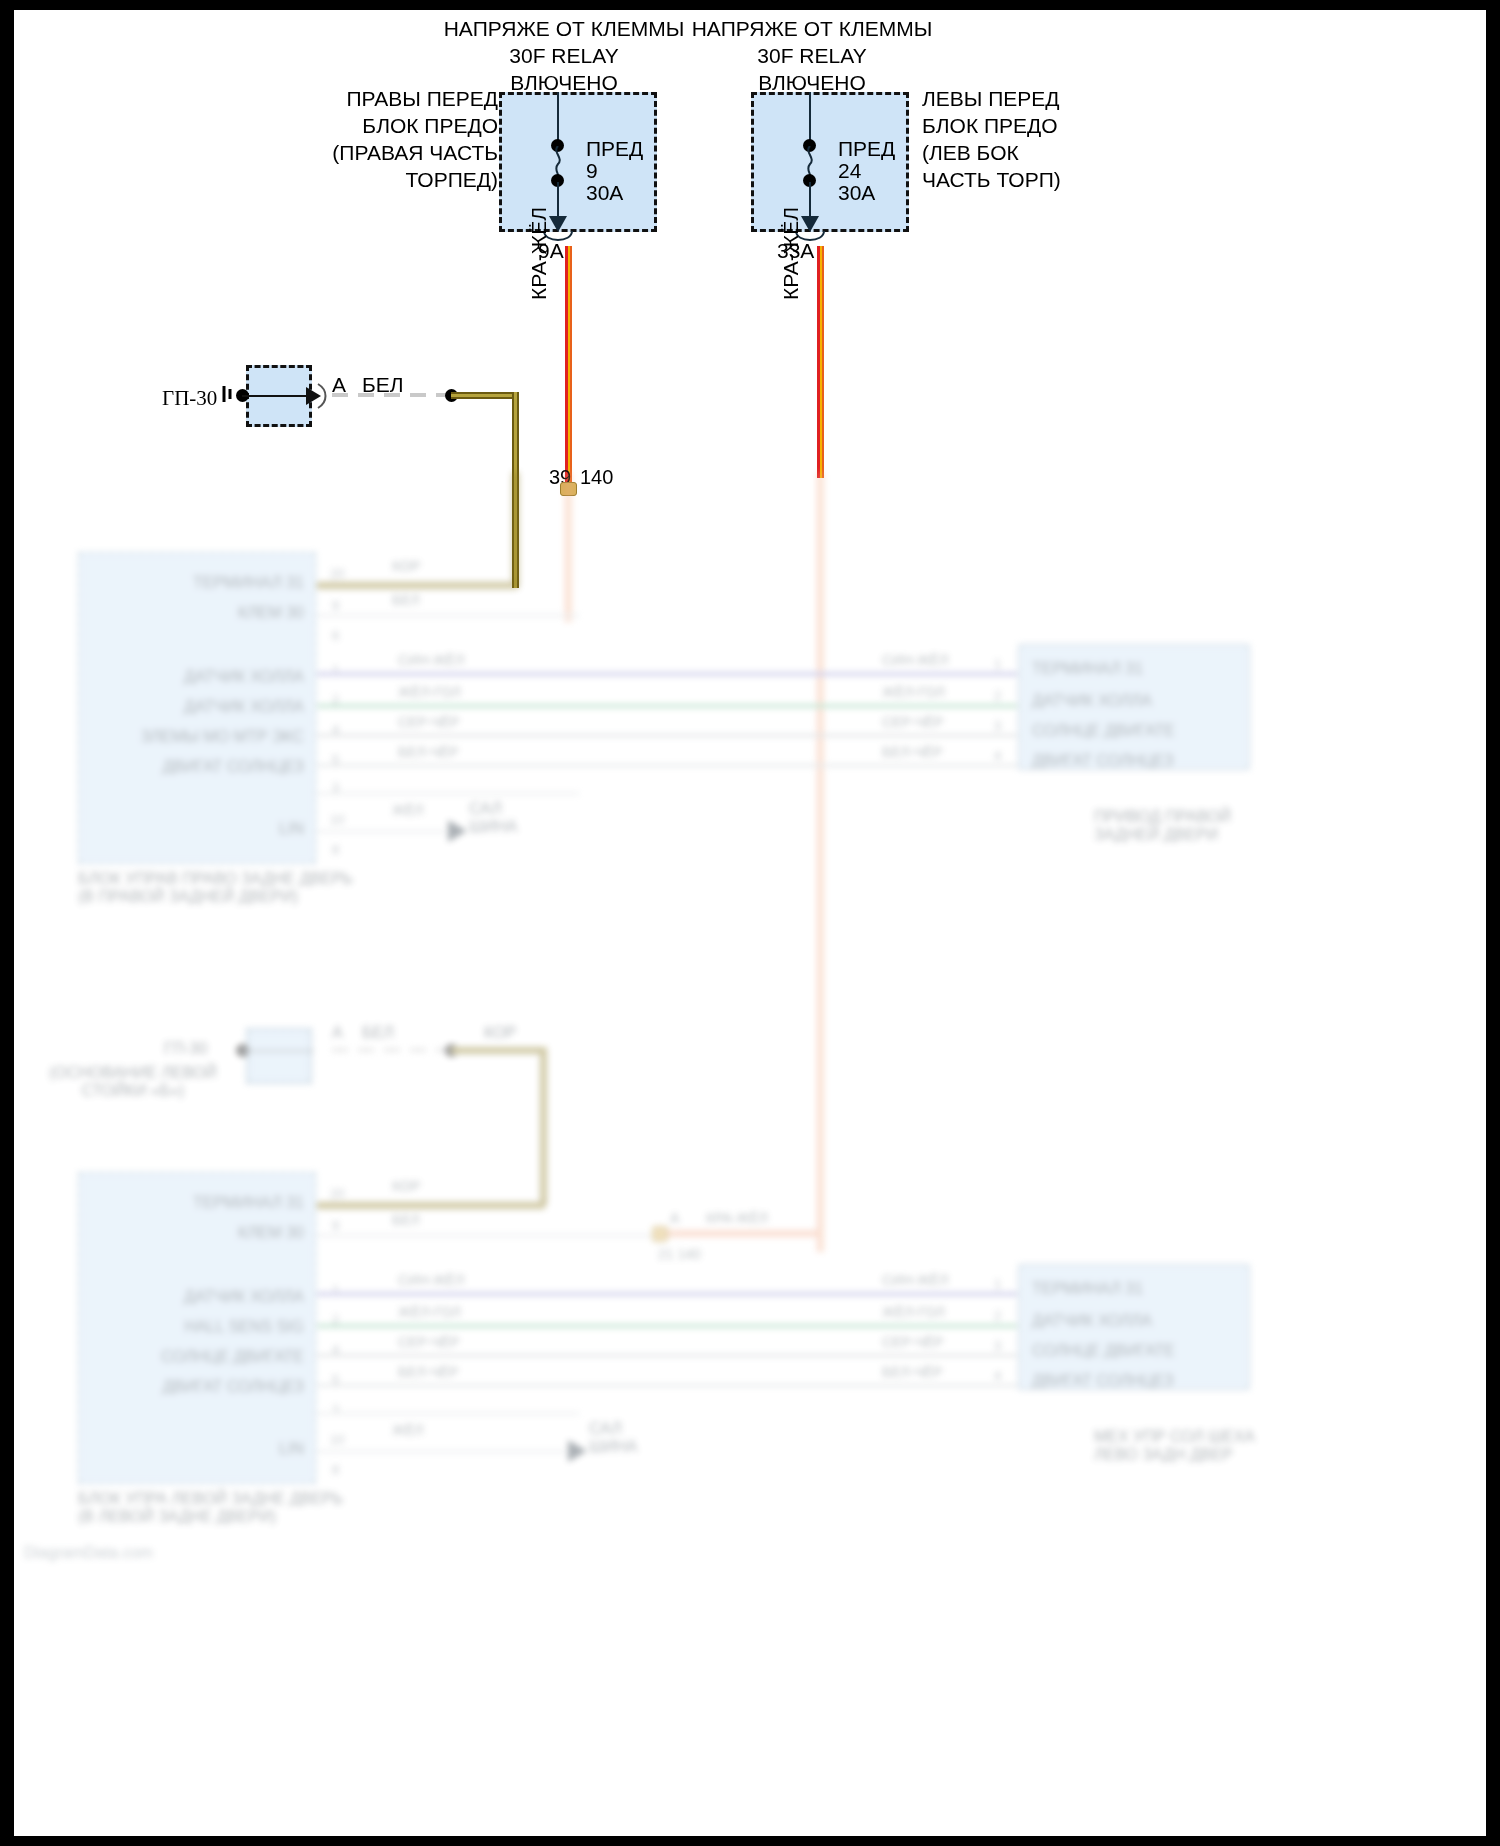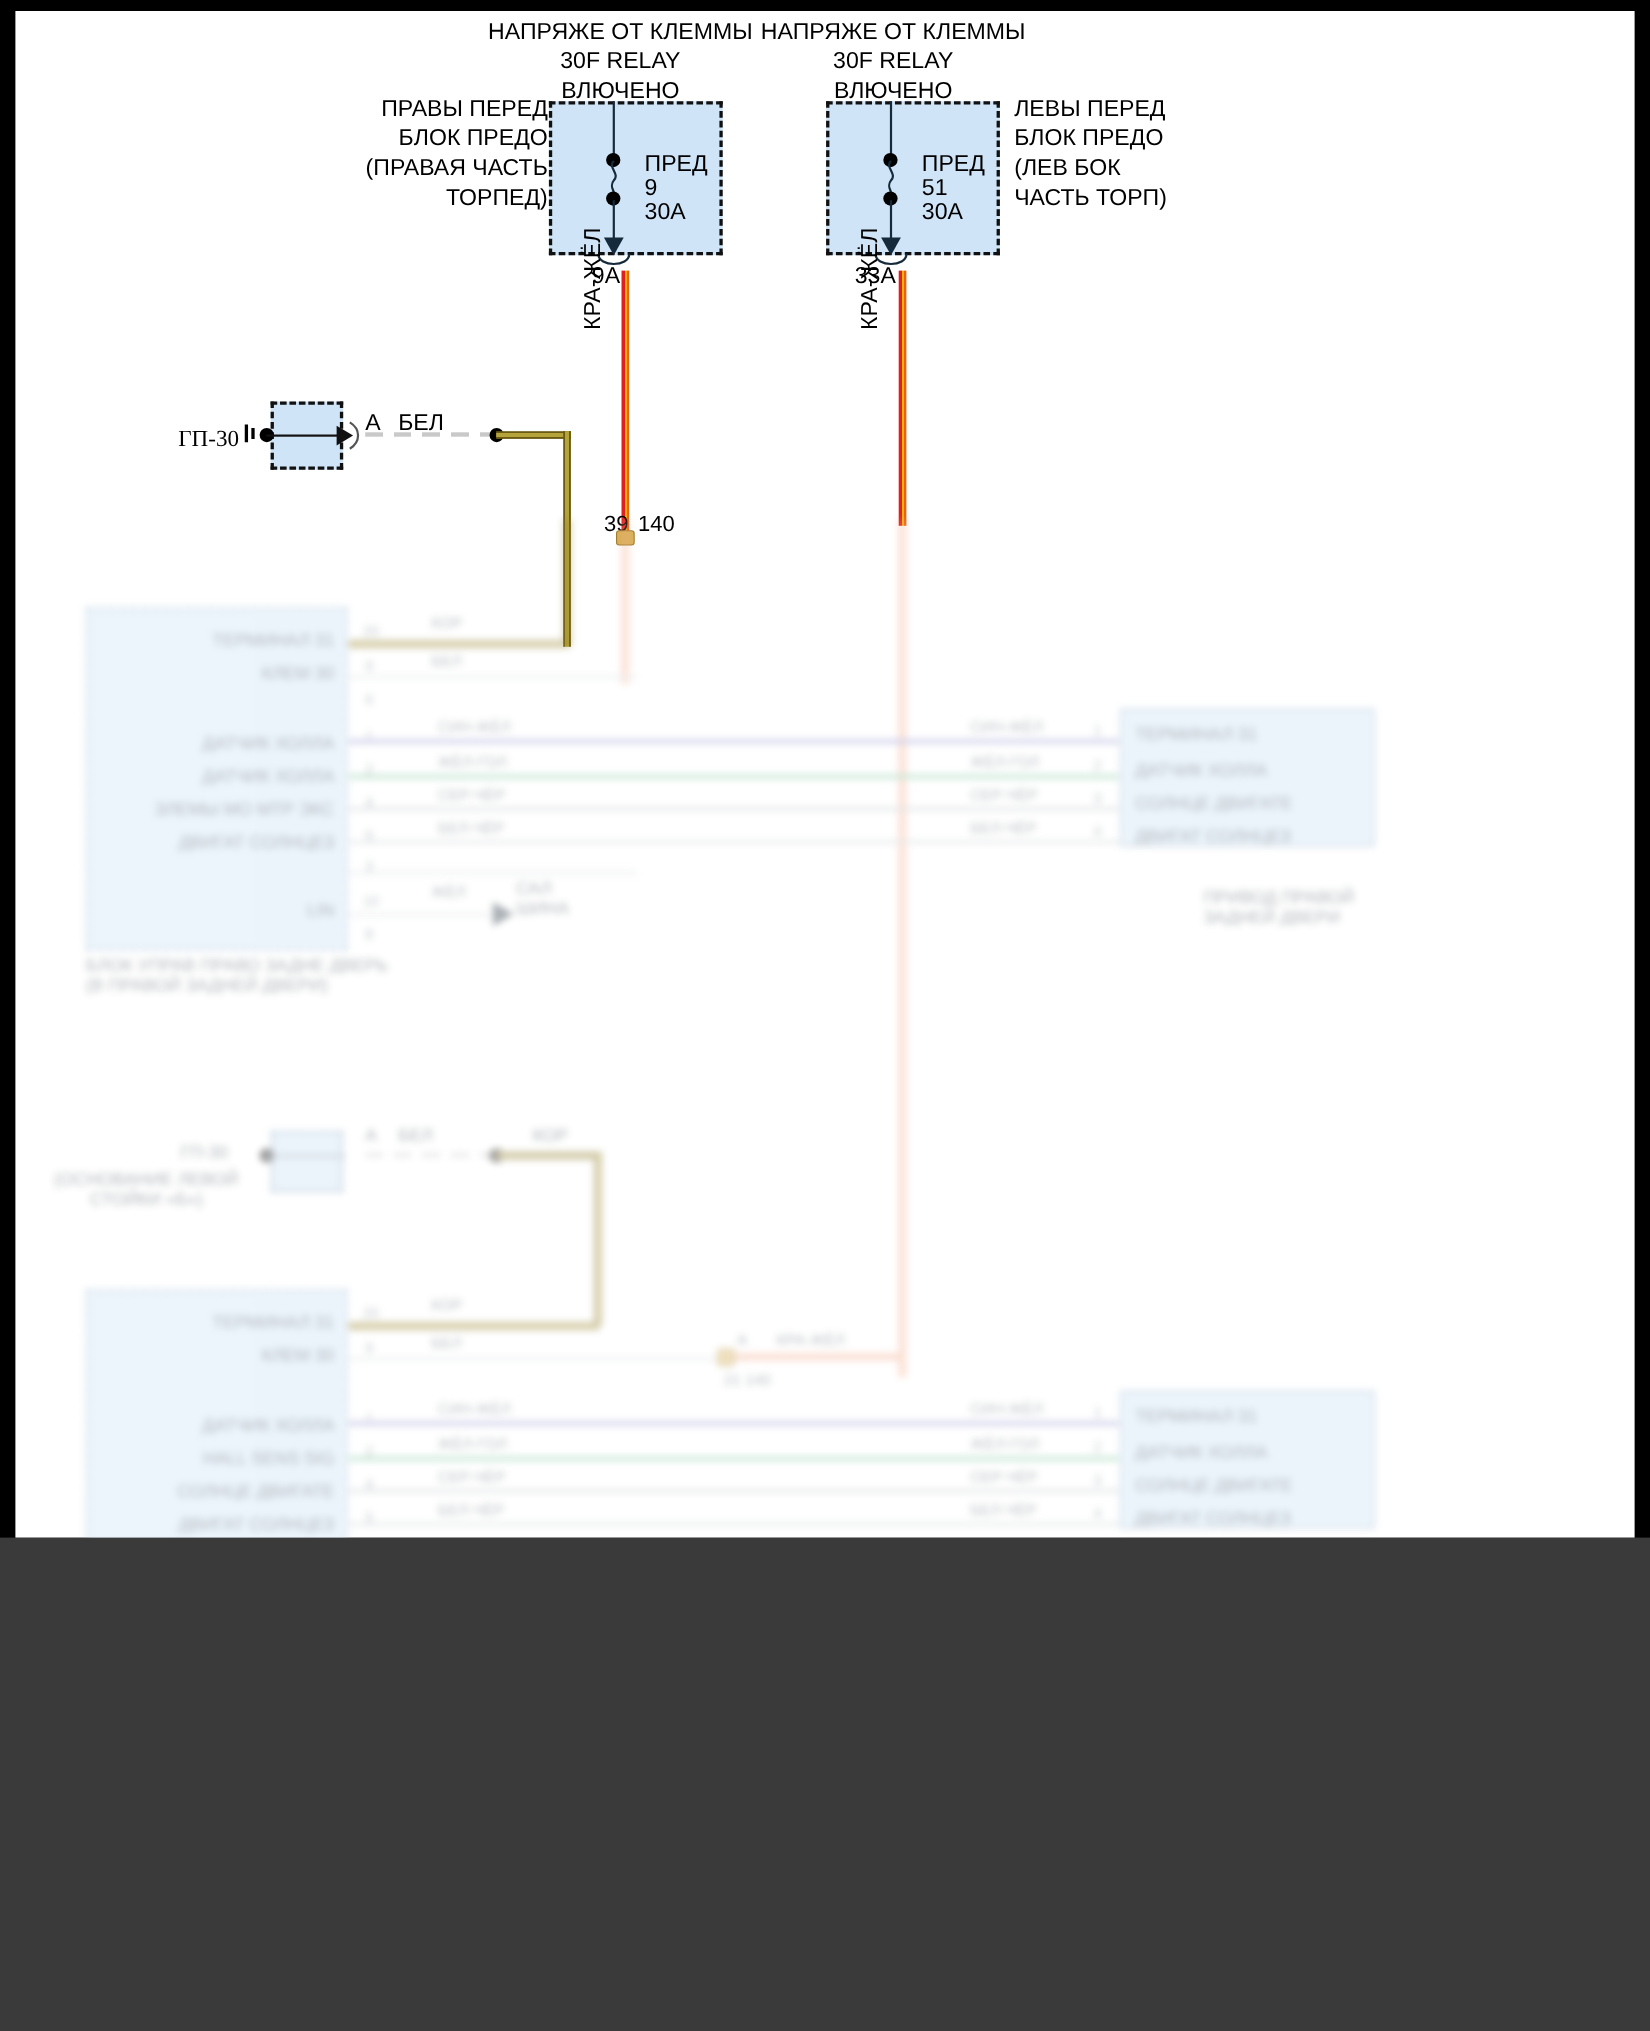--- a/index.html
+++ b/index.html
@@ -4,21 +4,21 @@
 <style>
   * { box-sizing: border-box; }
   html, body {
     margin: 0; padding: 0;
     background: #3a3a3a;
     font-family: "Liberation Sans", sans-serif;
   }
   #page {
     position: relative;
     width: 1500px;
-    height: 1398px;
+    height: 1846px;
     background: #000;
     overflow: hidden;
   }
   #canvas {
     position: absolute;
     left: 14px; top: 10px;
     width: 1472px; height: 1826px;
     background: #ffffff;
     overflow: hidden;
   }
@@ -223,21 +223,21 @@
     <div class="vwire" style="left:795px; top:82px; height:53px;"></div>
     <div class="dot" style="left:789px; top:129px;"></div>
     <svg class="squig" style="left:788px; top:136px;" width="16" height="32" viewBox="0 0 16 32">
       <path d="M8 0 C 2 6, 14 12, 8 18 C 3 24, 10 28, 8 32" stroke="#152a3a" stroke-width="2" fill="none"></path>
     </svg>
     <div class="dot" style="left:789px; top:164px;"></div>
     <div class="vwire" style="left:795px; top:172px; height:36px;"></div>
     <div class="arrowhead" style="left:787px; top:206px;"></div>
 
     <div class="txt t-lbl" style="left:824px; top:126px;">ПРЕД</div>
-    <div class="txt t-lbl" style="left:824px; top:148px;">51</div>
+    <div class="txt t-lbl" style="left:824px; top:148px;">24</div>
     <div class="txt t-lbl" style="left:824px; top:170px;">30A</div>
 
     <svg style="position:absolute; left:780px; top:221px;" width="32" height="18" viewBox="0 0 32 18">
       <path d="M2 0 C 2 12, 30 12, 30 0" stroke="#152a3a" stroke-width="2" fill="none"></path>
     </svg>
     <div class="txt t-lbl" style="left:763px; top:228px;">33A</div>
 
     <div class="wire-ry" style="left:803px; top:236px; height:232px;"></div>
     <div class="txt t-lbl" style="left:764px; top:290px; transform: rotate(-90deg); transform-origin: left top;">КРА-ЖЁЛ</div>
 

